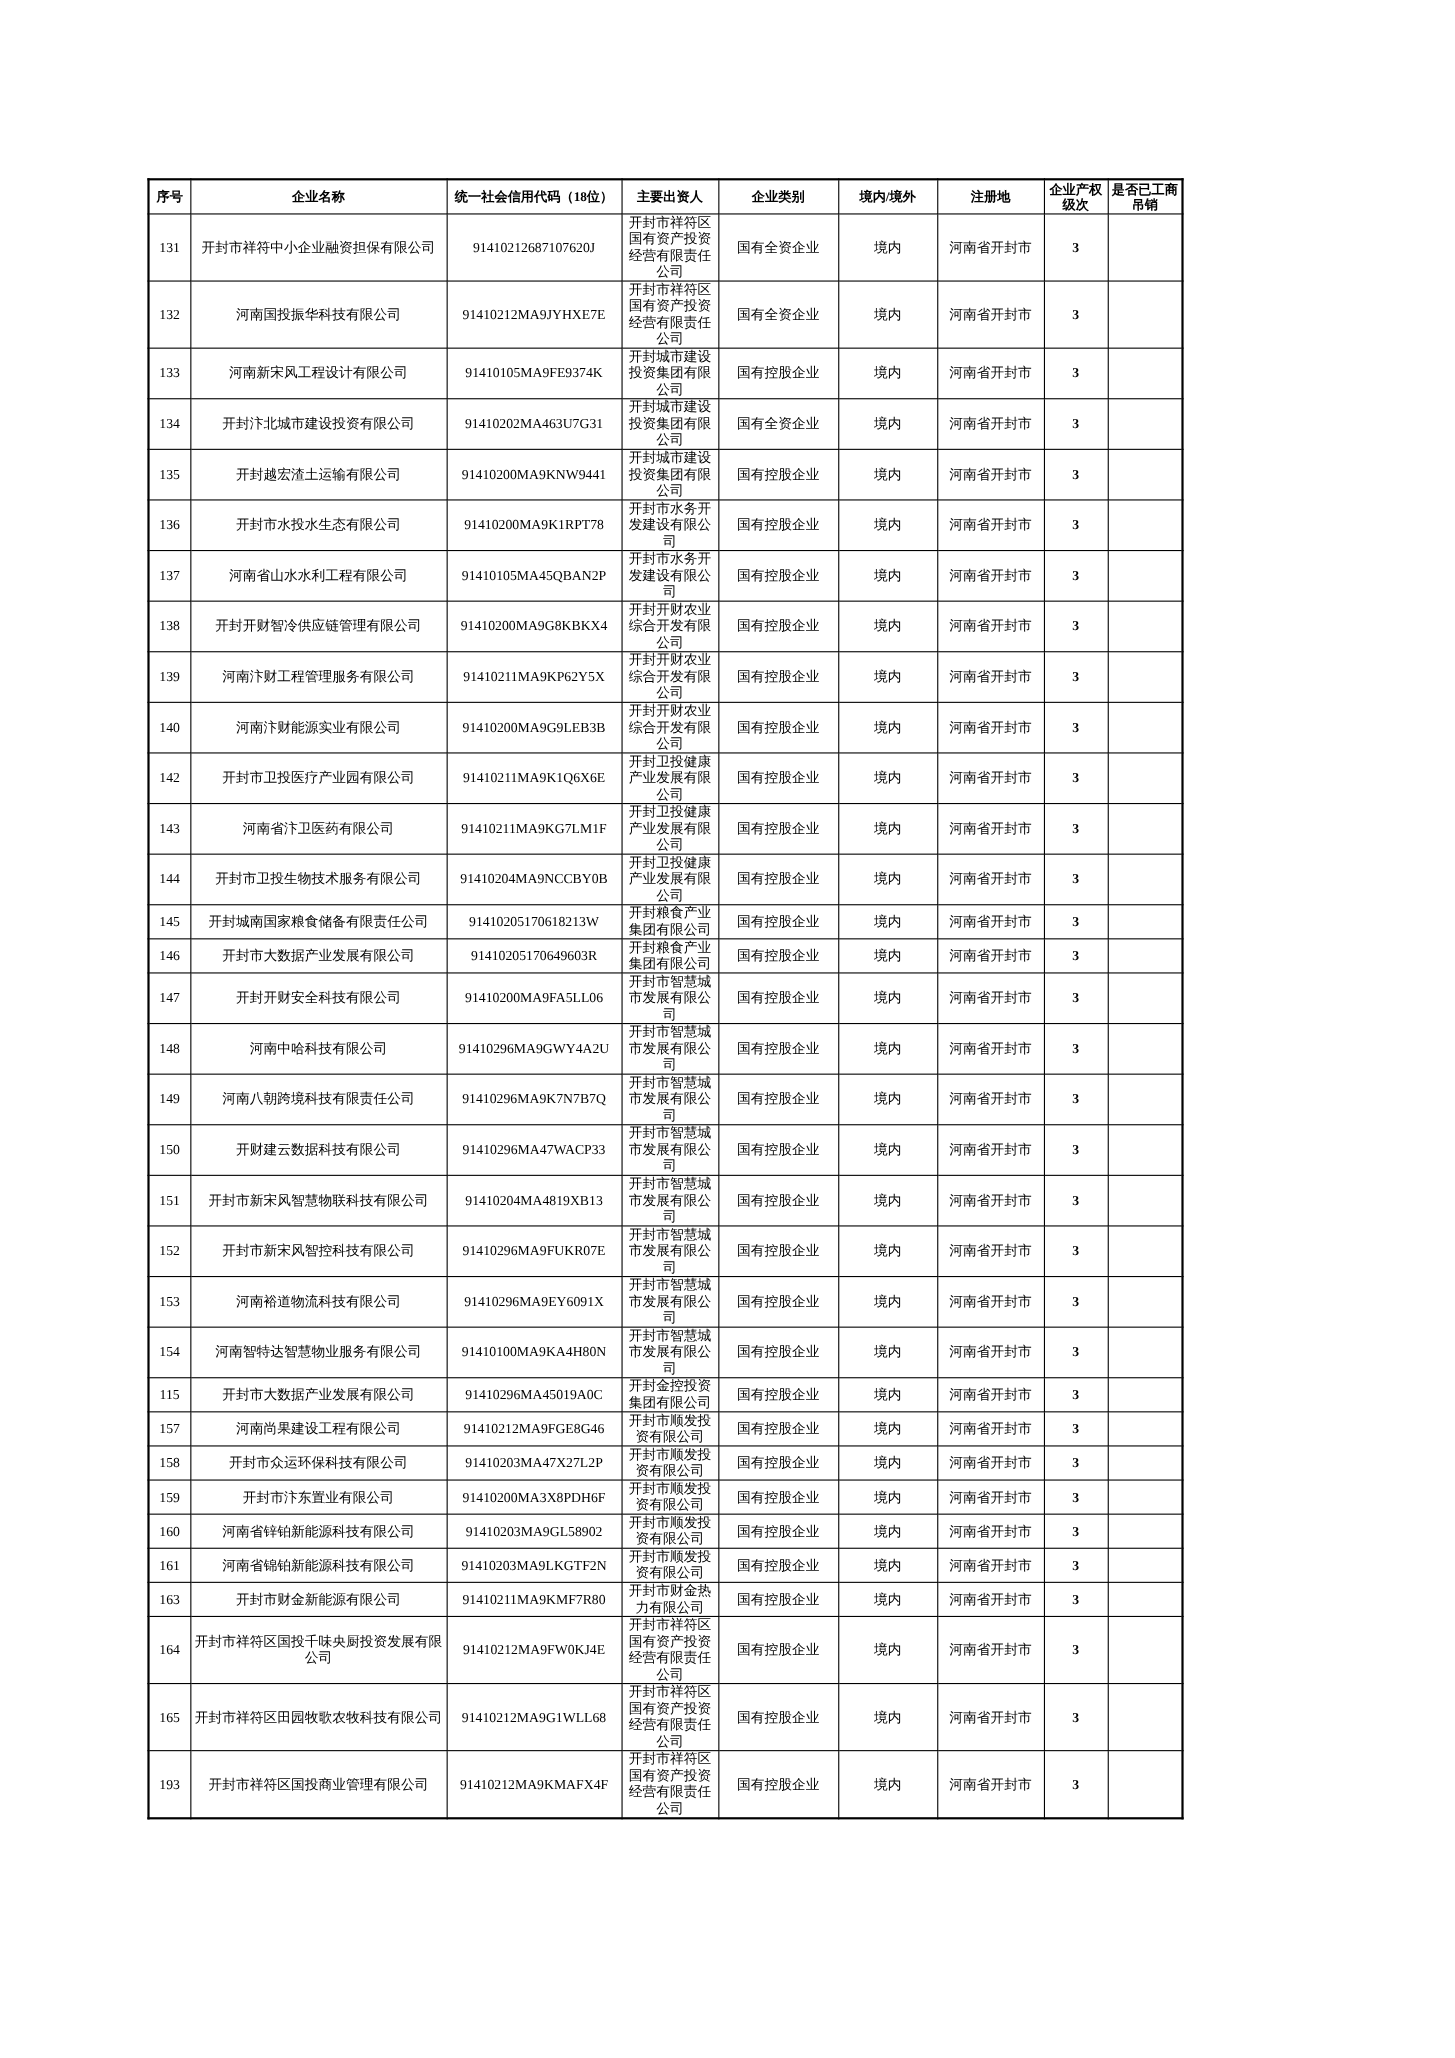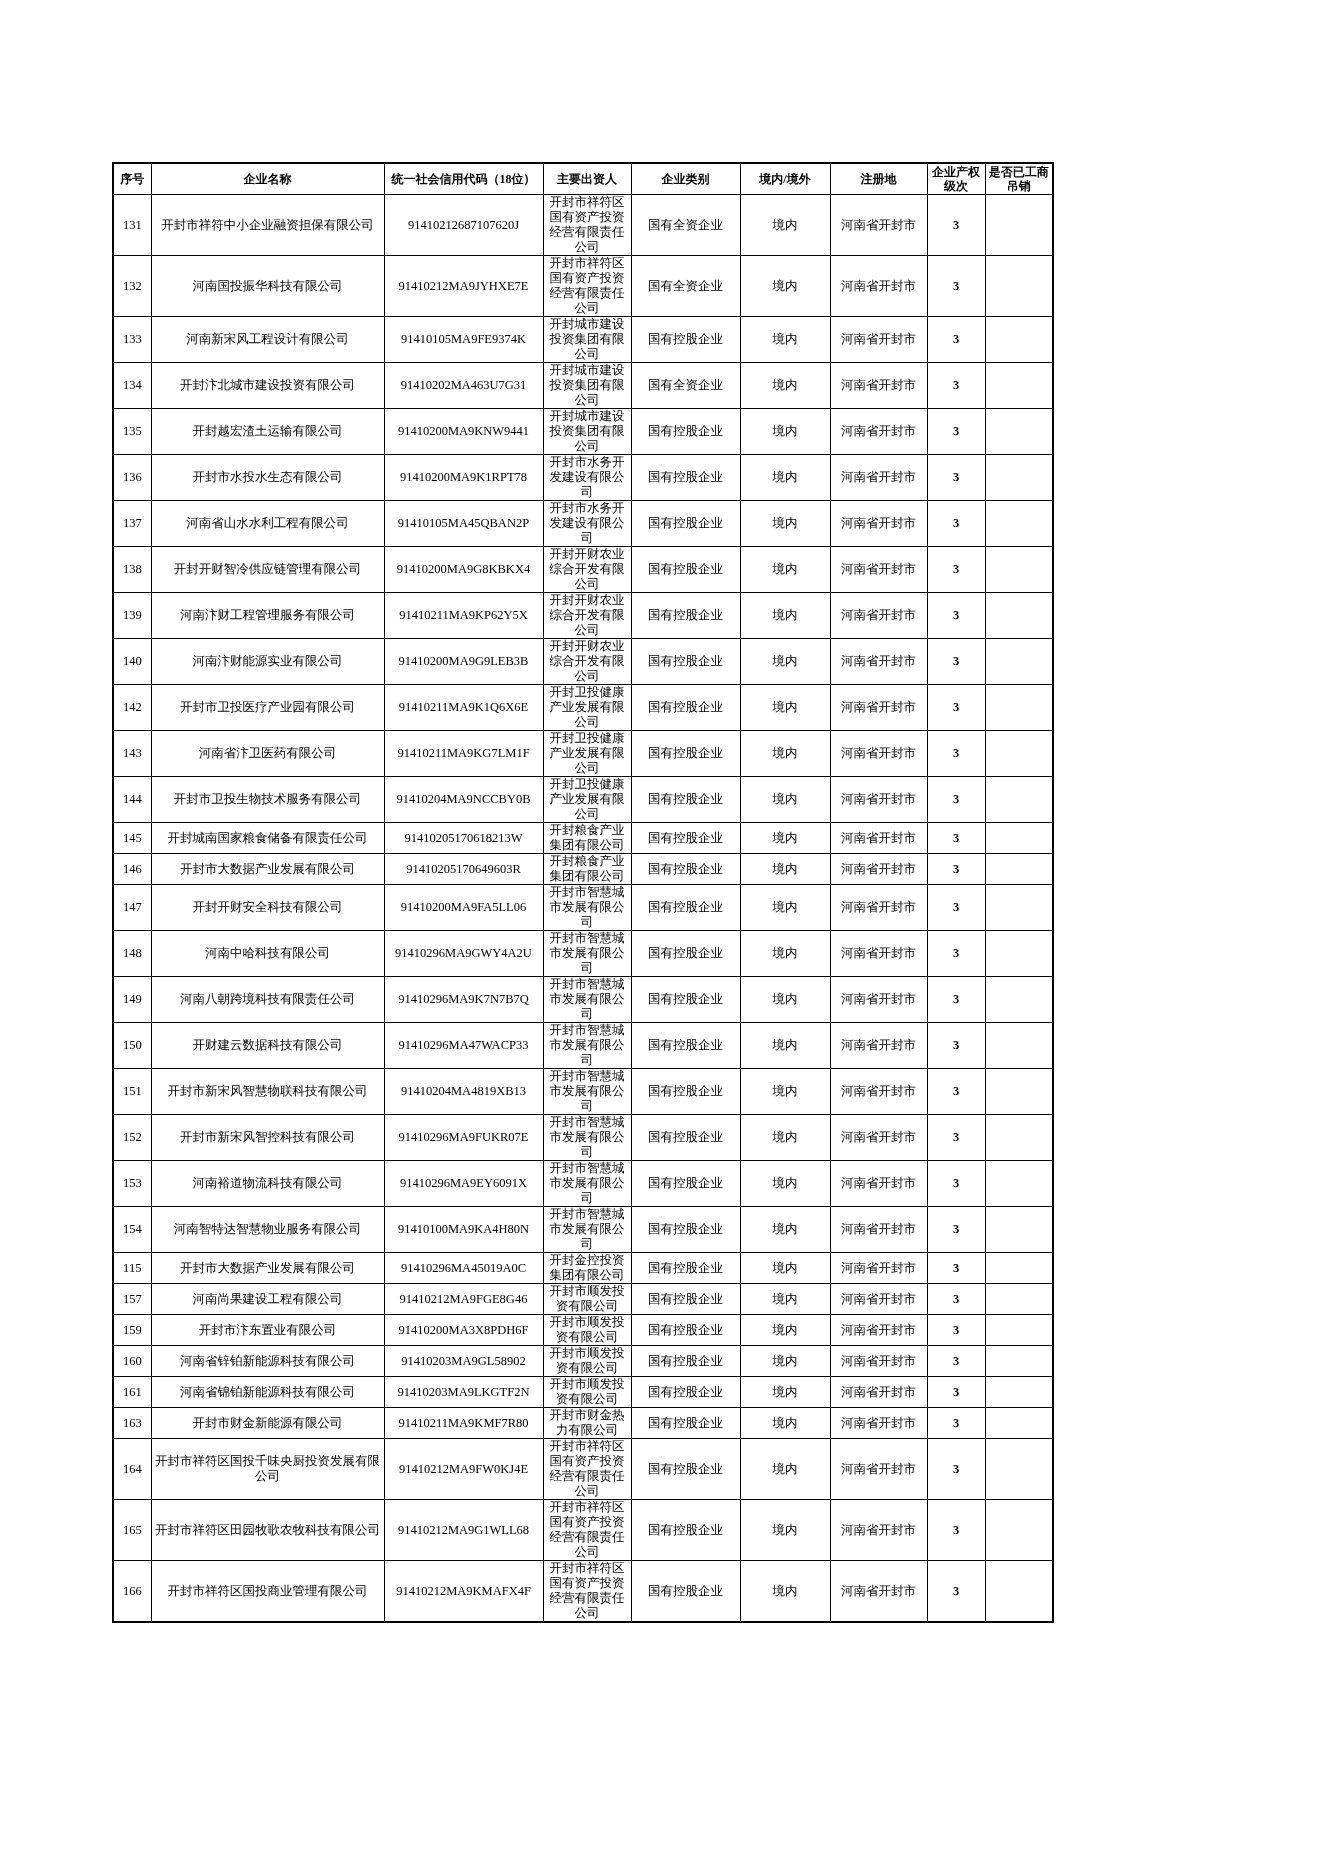--- a/index.html
+++ b/index.html
@@ -11,21 +11,21 @@
     position: relative;
     width: 1323px;
     height: 1871px;
     background: #ffffff;
     overflow: hidden;
     font-family: "Liberation Serif", "DejaVu Serif", serif;
     color: #000000;
   }
   .sheet {
     position: absolute;
-    left: 112px;
+    left: 134px;
     top: 162px;
   }
   table.grid {
     border-collapse: collapse;
     table-layout: fixed;
     width: 940px;
     border: 2px solid #000;
   }
   table.grid th, table.grid td {
     border: 1px solid #000;
@@ -360,20 +360,31 @@
             <td class="c1">河南尚果建设工程有限公司</td>
             <td class="c2">91410212MA9FGE8G46</td>
             <td class="c3">开封市顺发投资有限公司</td>
             <td class="c4">国有控股企业</td>
             <td class="c5">境内</td>
             <td class="c6">河南省开封市</td>
             <td class="c7">3</td>
             <td class="c8"></td>
           </tr>
           <tr>
+            <td class="c0">158</td>
+            <td class="c1">开封市众运环保科技有限公司</td>
+            <td class="c2">91410203MA47X27L2P</td>
+            <td class="c3">开封市顺发投资有限公司</td>
+            <td class="c4">国有控股企业</td>
+            <td class="c5">境内</td>
+            <td class="c6">河南省开封市</td>
+            <td class="c7">3</td>
+            <td class="c8"></td>
+          </tr>
+          <tr>
             <td class="c0">159</td>
             <td class="c1">开封市汴东置业有限公司</td>
             <td class="c2">91410200MA3X8PDH6F</td>
             <td class="c3">开封市顺发投资有限公司</td>
             <td class="c4">国有控股企业</td>
             <td class="c5">境内</td>
             <td class="c6">河南省开封市</td>
             <td class="c7">3</td>
             <td class="c8"></td>
           </tr>
@@ -426,21 +437,21 @@
             <td class="c1">开封市祥符区田园牧歌农牧科技有限公司</td>
             <td class="c2">91410212MA9G1WLL68</td>
             <td class="c3">开封市祥符区国有资产投资经营有限责任公司</td>
             <td class="c4">国有控股企业</td>
             <td class="c5">境内</td>
             <td class="c6">河南省开封市</td>
             <td class="c7">3</td>
             <td class="c8"></td>
           </tr>
           <tr>
-            <td class="c0">166</td>
+            <td class="c0">193</td>
             <td class="c1">开封市祥符区国投商业管理有限公司</td>
             <td class="c2">91410212MA9KMAFX4F</td>
             <td class="c3">开封市祥符区国有资产投资经营有限责任公司</td>
             <td class="c4">国有控股企业</td>
             <td class="c5">境内</td>
             <td class="c6">河南省开封市</td>
             <td class="c7">3</td>
             <td class="c8"></td>
           </tr>
         </tbody>

